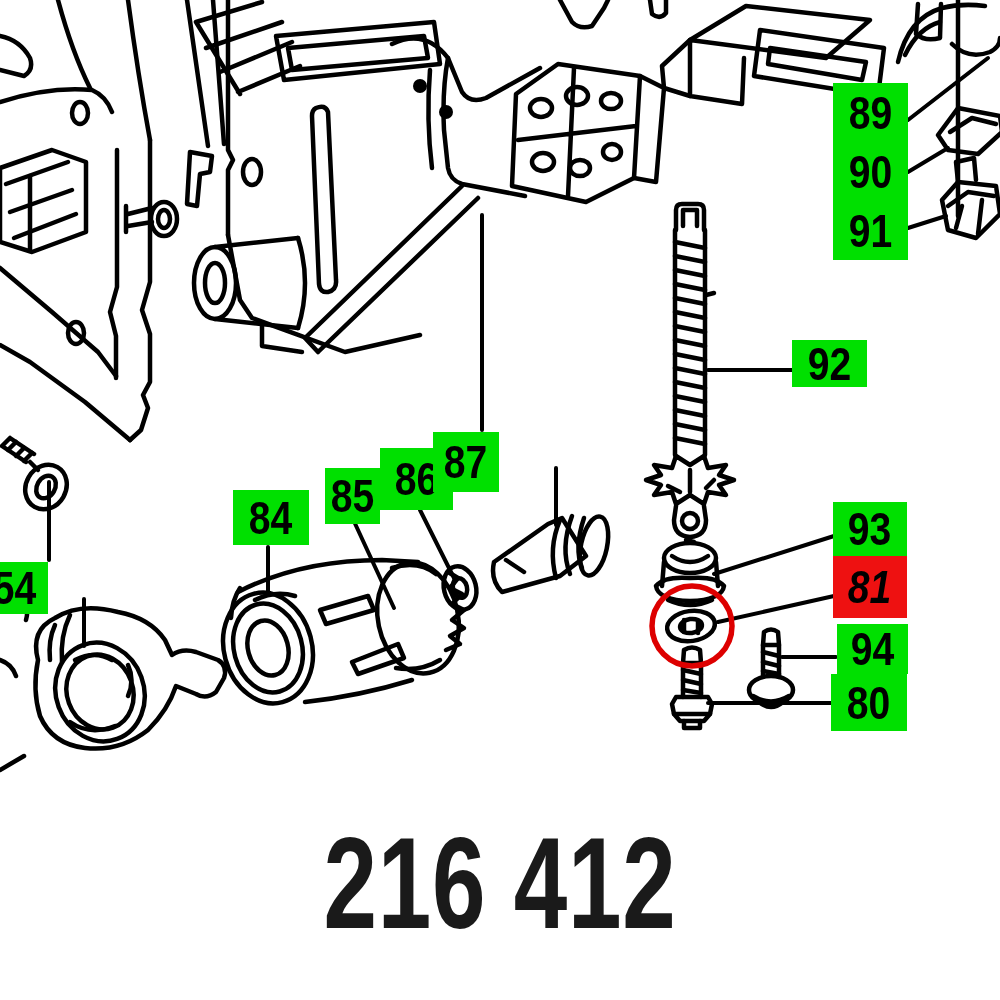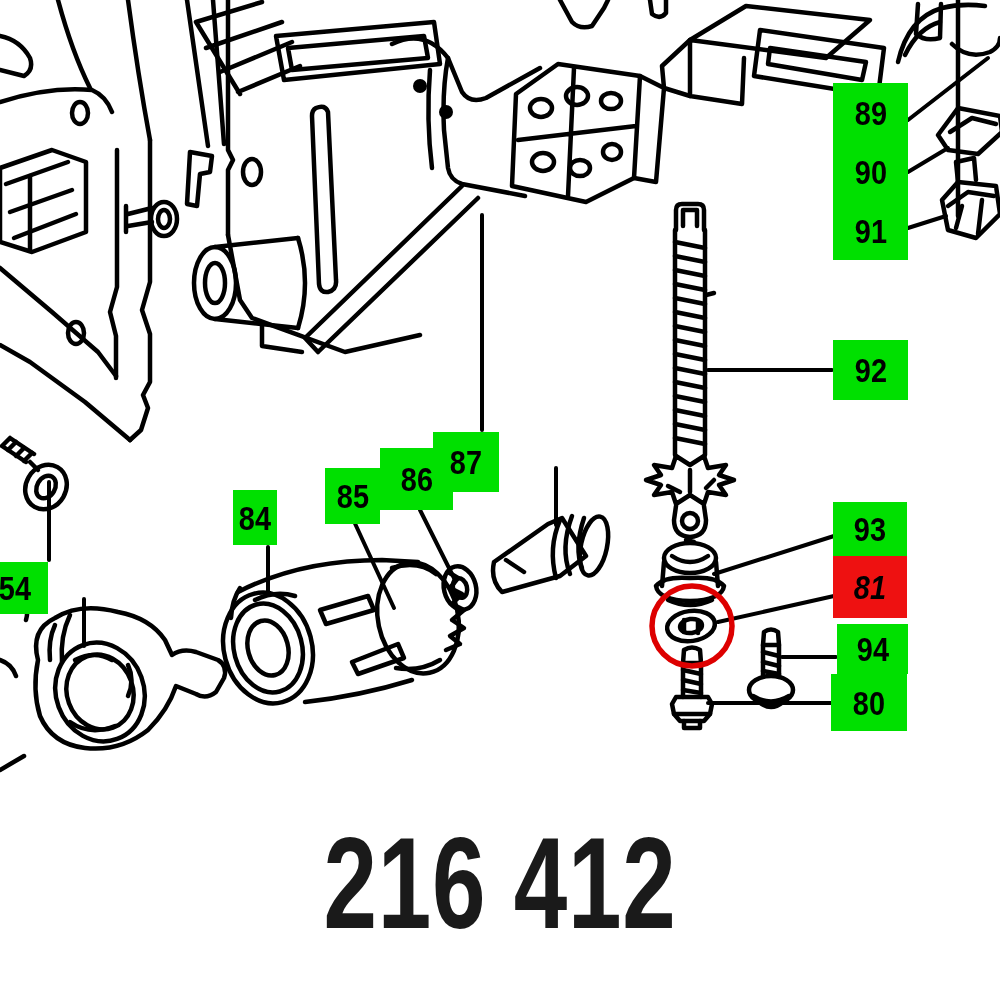--- a/index.html
+++ b/index.html
@@ -3,21 +3,21 @@
 <meta charset="utf-8">
 <style>
   html,body{margin:0;padding:0;background:#fff;}
   .stage{
     position:relative;width:1000px;height:1000px;background:#fff;overflow:hidden;
     font-family:"Liberation Sans", sans-serif;
   }
   .stage svg{position:absolute;left:0;top:0;}
   .label{
     position:absolute;display:flex;align-items:center;justify-content:center;
-    font-weight:bold;font-size:34px;color:#000;line-height:1;
+    font-weight:bold;font-size:46px;color:#000;line-height:1;
     background:var(--green,#00e000);
   }
   .label.red{background:var(--red,#ee1111);font-style:italic;}
   .label span{display:inline-block;transform:scaleX(.85);}
   .part-number{
     position:absolute;left:0;right:0;top:812px;text-align:center;
     font-weight:bold;font-size:130px;line-height:1.1;color:#1a1a1a;
     transform:scaleX(.74);transform-origin:50% 50%;
     letter-spacing:1px;white-space:pre;
   }
@@ -235,42 +235,42 @@
 
       <g>
         <circle cx="692" cy="626" r="40" stroke="#dd0000" stroke-width="5.5"></circle>
       </g>
     </g>
   </svg>
 
   <div class="label" style="left:-18px;top:562px;width:66px;height:52px">
       <span>54</span>
     </div>
-  <div class="label" style="left:233px;top:490px;width:44px;height:55px">
+  <div class="label" style="left:233px;top:490px;width:76px;height:55px">
       <span>84</span>
     </div>
   <div class="label" style="left:325px;top:468px;width:55px;height:56px">
       <span>85</span>
     </div>
   <div class="label" style="left:380px;top:448px;width:73px;height:62px">
       <span>86</span>
     </div>
   <div class="label" style="left:433px;top:432px;width:66px;height:60px">
       <span>87</span>
     </div>
   <div class="label" style="left:833px;top:83px;width:75px;height:59px">
       <span>89</span>
     </div>
   <div class="label" style="left:833px;top:142px;width:75px;height:59px">
       <span>90</span>
     </div>
   <div class="label" style="left:833px;top:201px;width:75px;height:59px">
       <span>91</span>
     </div>
-  <div class="label" style="left:833px;top:340px;width:75px;height:60px">
+  <div class="label" style="left:792px;top:340px;width:75px;height:47px">
       <span>92</span>
     </div>
   <div class="label" style="left:833px;top:502px;width:74px;height:54px">
       <span>93</span>
     </div>
   <div class="label red" style="left:833px;top:556px;width:74px;height:62px">
       <span>81</span>
     </div>
   <div class="label" style="left:837px;top:624px;width:71px;height:50px">
       <span>94</span>

